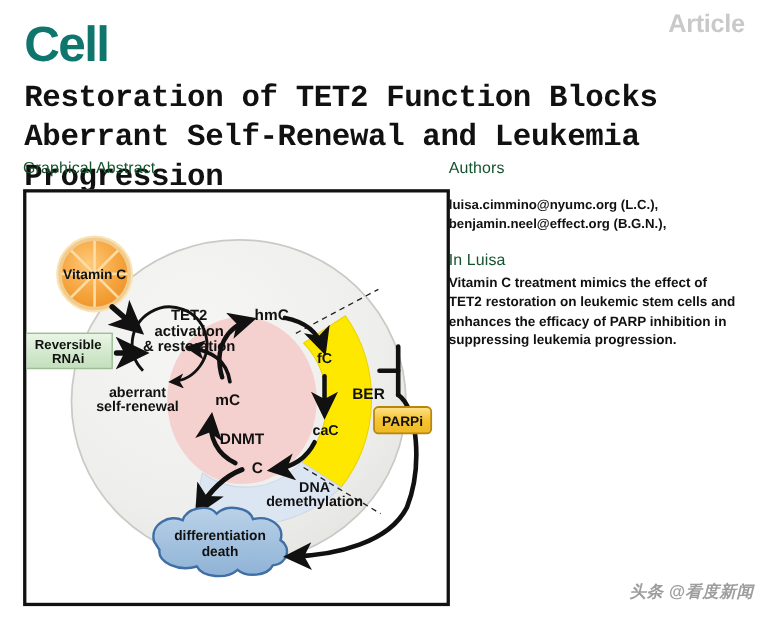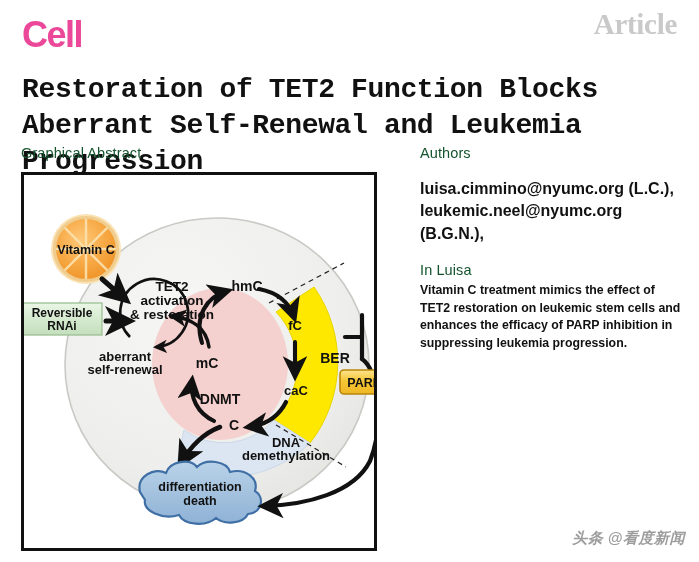--- a/index.html
+++ b/index.html
@@ -2,40 +2,40 @@
 <html><head>
 <meta charset="utf-8">
 <style>
   html,body{margin:0;padding:0;background:#ffffff;}
   body{width:699px;height:562px;overflow:hidden;
        font-family:"Liberation Sans","DejaVu Sans",sans-serif;
        -webkit-font-smoothing:antialiased;}
   .page{position:relative;width:699px;height:562px;background:#fff;}
 
   
-  .article-tag{position:absolute;right:22px;top:8px;font-size:29px;font-weight:bold;
-               color:#c9c9c9;letter-spacing:-.3px;font-family:Liberation Serif, serif;}
-  .cell-logo{position:absolute;left:22px;top:17px;font-size:36px;font-weight:bold;
-             color:#ec4899;letter-spacing:-1.5px;line-height:1;}
+  .article-tag{position:absolute;right:22px;top:8px;font-size:23px;font-weight:bold;
+               color:#c9c9c9;letter-spacing:-.3px;}
+  .cell-logo{position:absolute;left:22px;top:17px;font-size:45px;font-weight:bold;
+             color:#0f766e;letter-spacing:-1.5px;line-height:1;}
   .cell-logo::after{content:"";position:absolute;left:1px;bottom:-3px;width:50px;height:0;}
   .title{position:absolute;left:22px;top:72px;width:660px;font-size:28px;font-weight:bold;
          color:#111;line-height:1.28;letter-spacing:-.35px;font-family:Liberation Mono, monospace;}
 
   
   .sec-head{color:#14532d;font-size:14.5px;font-weight:normal;letter-spacing:.1px;}
 
   .ga-head{position:absolute;left:21px;top:145px;}
-  .ga-box{position:absolute;left:21px;top:172px;width:356px;height:379px;
+  .ga-box{position:absolute;left:21px;top:172px;width:388px;height:379px;
           border:3px solid #111;background:#fff;box-sizing:border-box;overflow:hidden;}
 
   
-  .col-right{position:absolute;left:420px;top:145px;width:262px;}
+  .col-right{position:absolute;left:408px;top:145px;width:262px;}
   .col-right .sec-head{display:block;margin:0 0 4px 0;}
   .body-txt{font-size:12.3px;line-height:1.43;color:#111;font-weight:bold;}
-  .body-txt.small{font-size:16px;line-height:1.40;}
+  .body-txt.small{font-size:12px;line-height:1.40;}
   .blk{margin-bottom:17px;}
   .blk:last-child{margin-bottom:0;}
 
   
   .watermark{position:absolute;right:14px;bottom:14px;font-size:15px;color:#8d8d8d;
              font-style:italic;font-weight:bold;letter-spacing:.5px;opacity:.85;margin-top:28px;}
 
   
   .diagram{position:absolute;left:0;top:0;width:382px;height:373px;}
   .diagram svg{display:block;}
@@ -217,21 +217,21 @@
 
   <div class="col-right">
 
     <div class="blk">
       <span class="sec-head">Authors</span>
     </div>
 
     <div class="blk">
       <div class="body-txt small">
         <div>luisa.cimmino@nyumc.org (L.C.),</div>
-        <div>leukemic.neel@nyumc.org (B.G.N.),</div>
+        <div>benjamin.neel@effect.org (B.G.N.),</div>
       </div>
     </div>
 
     <div class="blk">
       <span class="sec-head">In Luisa</span>
       <div class="body-txt">Vitamin C treatment mimics the effect of TET2 restoration on leukemic stem cells and enhances the efficacy of PARP inhibition in suppressing leukemia progression.</div>
     </div>
 
   </div>
 

